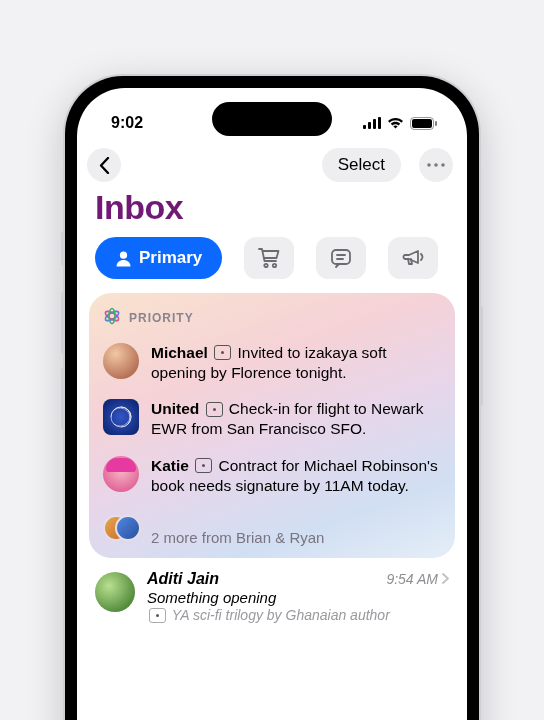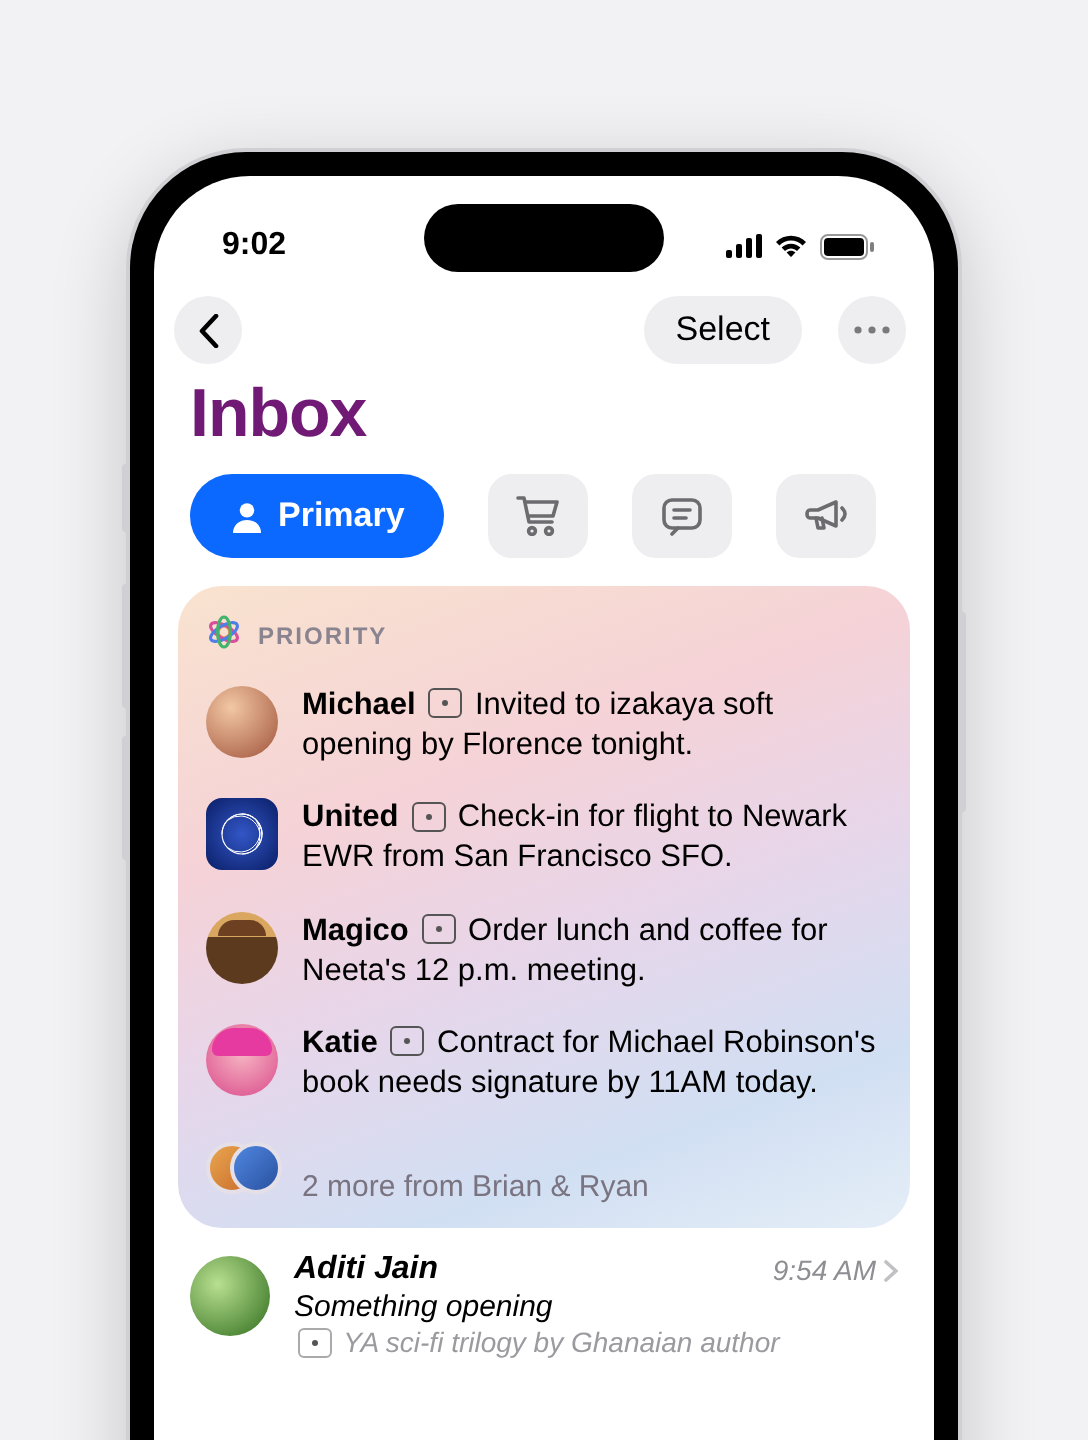--- a/index.html
+++ b/index.html
@@ -258,26 +258,20 @@
                 <path d="M12 2 A10 10 0 0 1 12 22" fill="none"></path>
                 <path d="M2 12 A10 10 0 0 1 22 12" fill="none"></path>
                 <path d="M5 5 A10 10 0 0 1 19 19" fill="none"></path>
                 <path d="M19 5 A10 10 0 0 1 5 19" fill="none"></path>
               </g>
             </svg>
         </div>
         <div class="p-text"><b>United</b> <span class="badge"></span> <span>Check-in for flight to Newark EWR from San Francisco SFO.</span></div>
       </div>
 
-      <div class="p-row">
-        <div class="avatar" style="background:linear-gradient(180deg,#d9a760 35%,#5b3a1e 35%);">
-          <div style="width:24px;height:8px;background:#6d4022;border-radius:10px 10px 0 0;margin-top:-20px;"></div>
-        </div>
-        <div class="p-text"><b>Magico</b> <span class="badge"></span> <span>Order lunch and coffee for Neeta's 12 p.m. meeting.</span></div>
-      </div>
 
       <div class="p-row">
         <div class="avatar" style="background:radial-gradient(circle at 50% 40%, #f7b6c4, #d94a8a);">
           <div style="width:30px;height:14px;background:#e63aa0;border-radius:14px 14px 4px 4px;margin-top:-18px;"></div>
         </div>
         <div class="p-text"><b>Katie</b> <span class="badge"></span> <span>Contract for Michael Robinson's book needs signature by 11AM today.</span></div>
       </div>
 
       <div class="priority-more">
         <div class="avatar-stack">

